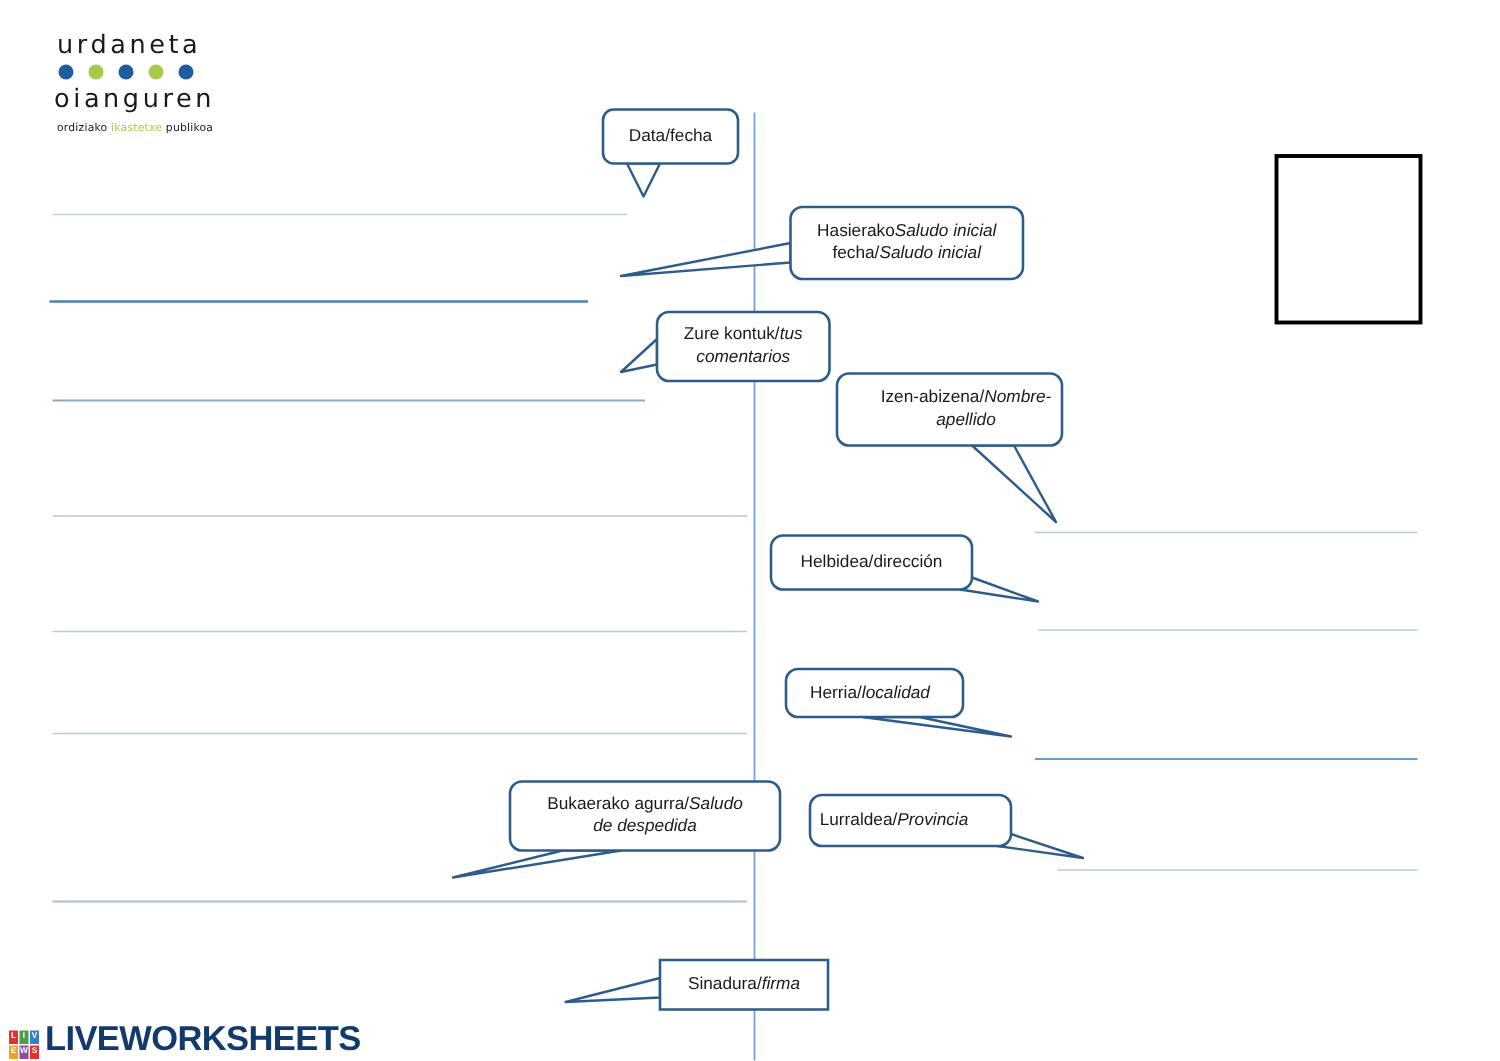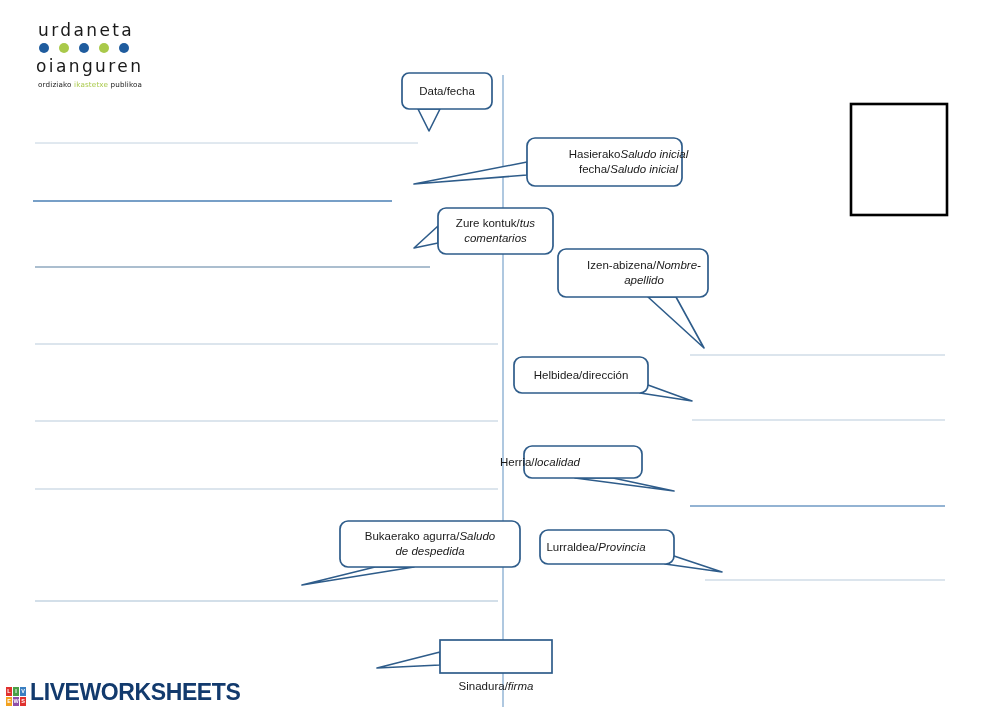--- a/index.html
+++ b/index.html
@@ -169,42 +169,42 @@
         <rect x="540" y="530" width="134" height="34" rx="8" ry="8" fill="#ffffff" stroke="#2e5c8a" stroke-width="1.7"></rect>
         <path d="M 440,652 L 377,668 L 440,665 Z" fill="#ffffff" stroke="#2e5c8a" stroke-width="1.6" stroke-linejoin="round"></path>
         <rect x="440" y="640" width="112" height="33" rx="0" ry="0" fill="#ffffff" stroke="#2e5c8a" stroke-width="1.7"></rect>
       </g>
   </svg>
 
   <div id="callout-texts">
       <div class="co-wrap" style="left: 402px; top: 73px; width: 90px; height: 36px;">
         <div class="callout-text"><span>Data/fecha</span></div>
       </div>
-      <div class="co-wrap" style="left: 527px; top: 138px; width: 155px; height: 48px; padding-left: 24px;">
+      <div class="co-wrap" style="left: 527px; top: 138px; width: 155px; height: 48px;">
         <div class="callout-text"><span>Hasierako</span><i>Saludo inicial</i><br><span>fecha/</span><i>Saludo inicial</i></div>
       </div>
       <div class="co-wrap" style="left: 438px; top: 208px; width: 115px; height: 46px;">
         <div class="callout-text"><span>Zure kontuk/</span><i>tus</i><br><i>comentarios</i></div>
       </div>
       <div class="co-wrap" style="left: 558px; top: 249px; width: 172px; height: 48px;">
         <div class="callout-text"><span>Izen-abizena/</span><i>Nombre-</i><br><i>apellido</i></div>
       </div>
       <div class="co-wrap" style="left: 514px; top: 357px; width: 134px; height: 36px;">
         <div class="callout-text"><span>Helbidea/dirección</span></div>
       </div>
-      <div class="co-wrap" style="left: 492px; top: 446px; width: 96px; height: 32px;">
+      <div class="co-wrap" style="left: 532px; top: 446px; width: 96px; height: 32px;">
         <div class="callout-text"><span>Herria/</span><i>localidad</i></div>
       </div>
       <div class="co-wrap" style="left: 340px; top: 521px; width: 180px; height: 46px;">
         <div class="callout-text"><span>Bukaerako agurra/</span><i>Saludo</i><br><i>de despedida</i></div>
       </div>
       <div class="co-wrap" style="left: 540px; top: 530px; width: 112px; height: 34px;">
         <div class="callout-text"><span>Lurraldea/</span><i>Provincia</i></div>
       </div>
-      <div class="co-wrap" style="left: 440px; top: 640px; width: 112px; height: 33px; margin-top: 30px;">
+      <div class="co-wrap" style="left: 440px; top: 640px; width: 112px; height: 33px;">
         <div class="callout-text"><span>Sinadura/</span><i>firma</i></div>
       </div>
     </div>
 
   <div class="lw-footer">
     <div class="lw-grid">
         <div class="lw-cell" style="background: rgb(224, 49, 46);">L</div>
         <div class="lw-cell" style="background: rgb(74, 159, 70);">I</div>
         <div class="lw-cell" style="background: rgb(58, 127, 193);">V</div>
         <div class="lw-cell" style="background: rgb(242, 161, 30);">E</div>

